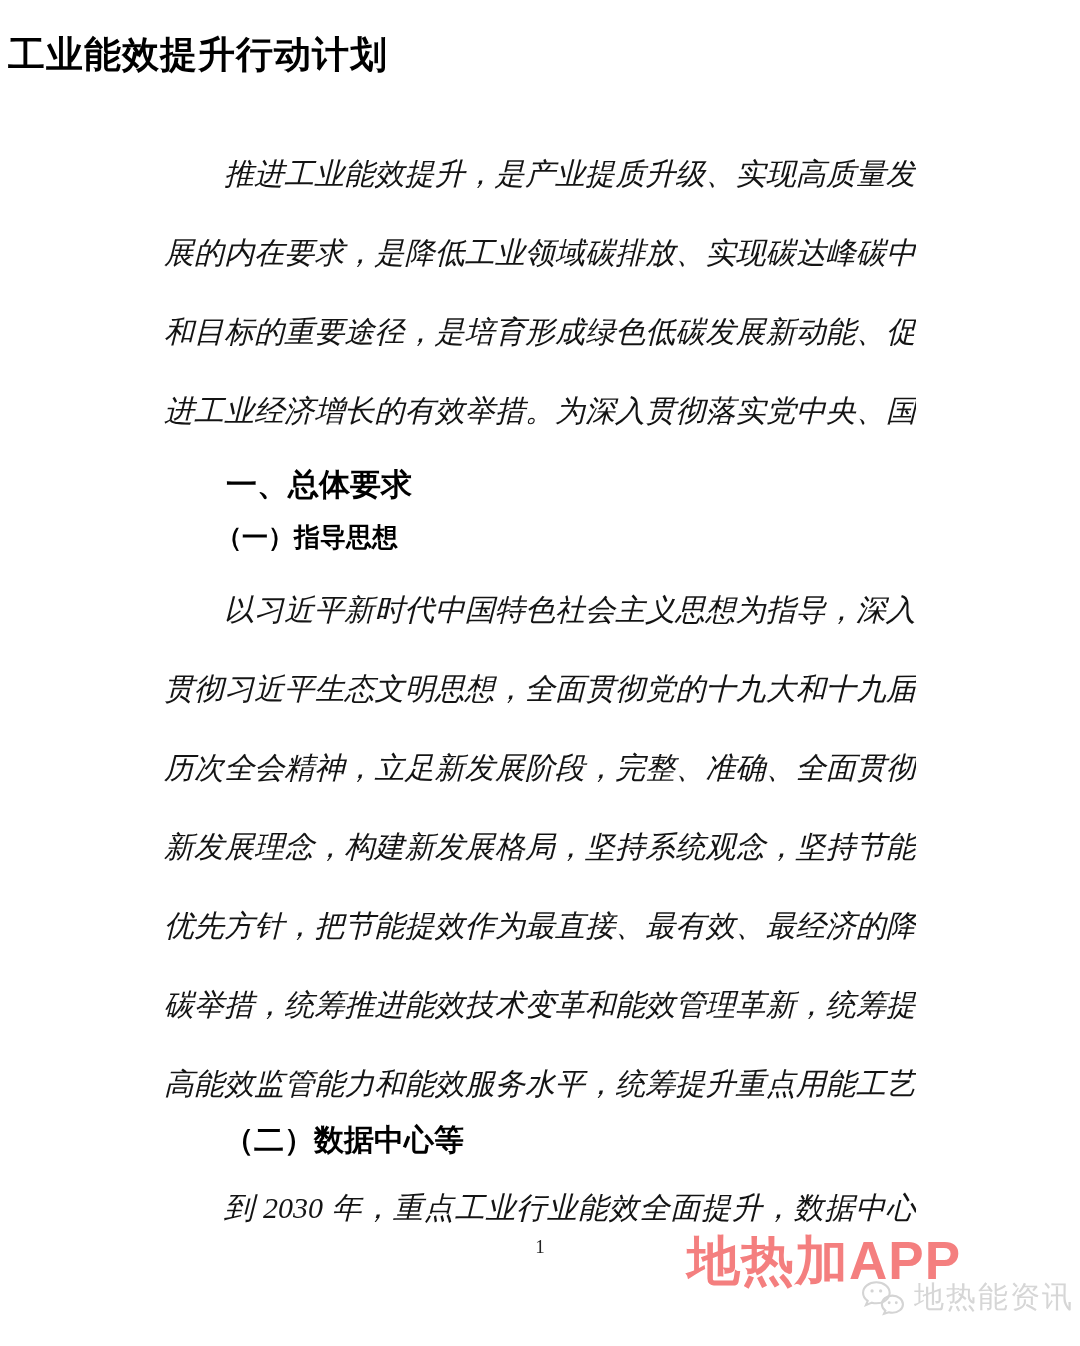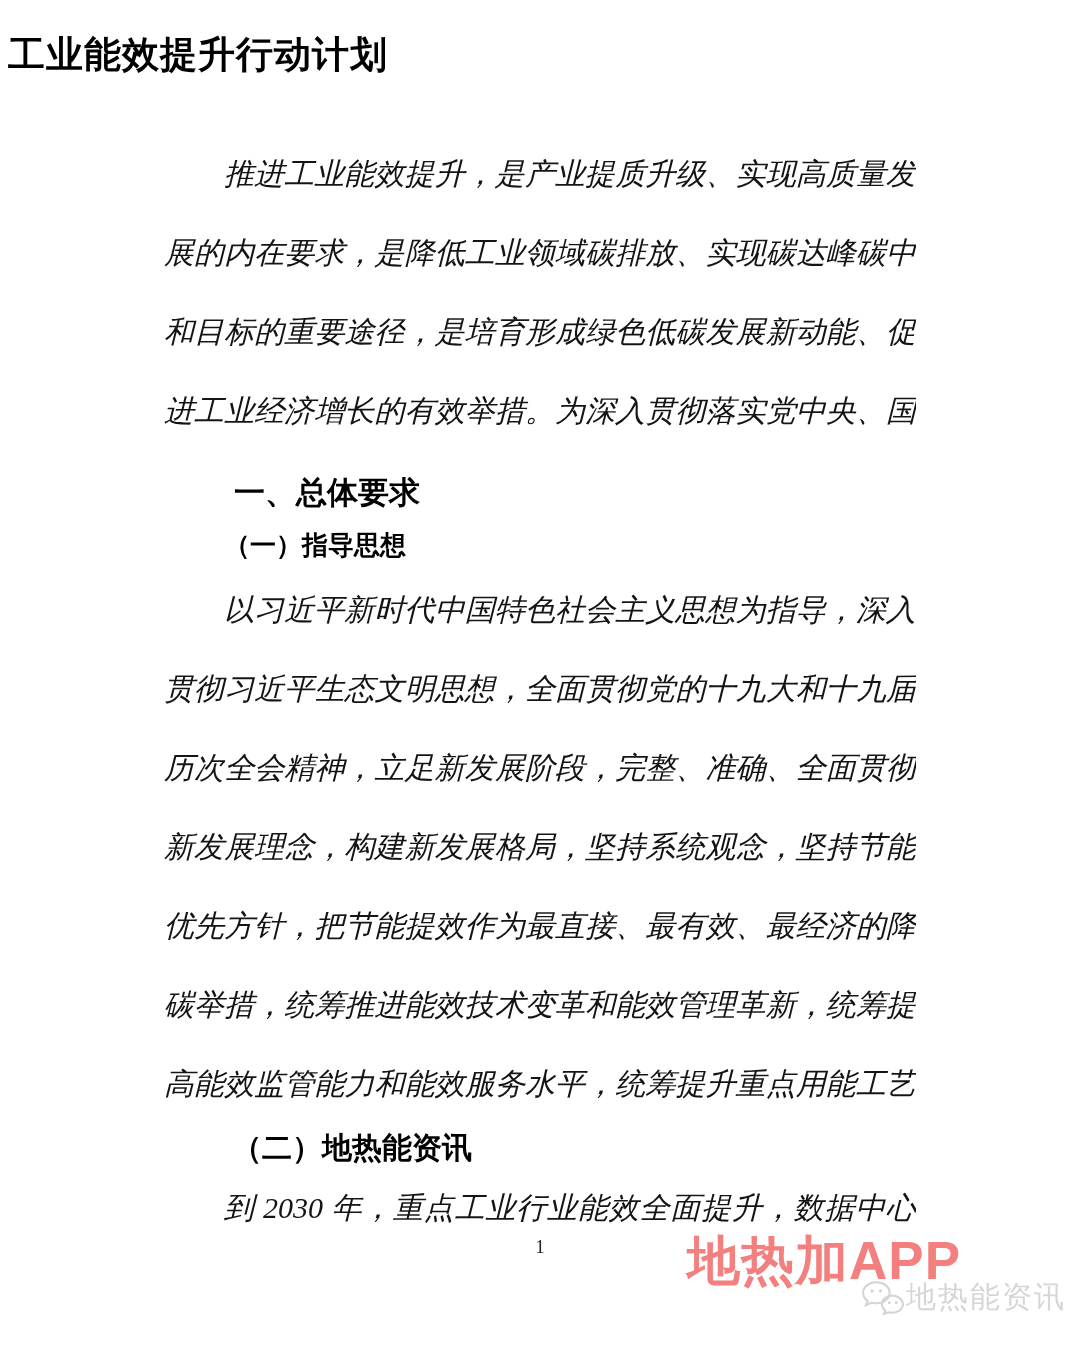--- a/index.html
+++ b/index.html
@@ -43,21 +43,21 @@
     font-style: italic;
   }
   .indent { text-indent: 2em; }
   .para-intro   { top: 134px; height: 329px; overflow: hidden; }
   .para-guide   { top: 570px; height: 547px; overflow: hidden; }
   .para-targets { top: 1168px; height: 55px; overflow: hidden; }
   .heading {
     position: absolute;
     left: 164px;
     width: 752px;
-    margin: 8px;
+    margin: 0;
     font-weight: bold;
     color: #000000;
     text-indent: 2em;
   }
   .h-main {
     top: 467px;
     font-size: 31px;
     line-height: 36px;
     font-family: "Liberation Sans", "DejaVu Sans", sans-serif;
   }
@@ -92,20 +92,21 @@
     letter-spacing: 1px;
     font-family: "Liberation Sans", "DejaVu Sans", sans-serif;
     white-space: nowrap;
   }
   .wm-channel {
     position: absolute;
     left: 860px;
     top: 1277px;
     display: flex;
     align-items: center;
+    gap: 8px;
     white-space: nowrap;
   }
   .wm-channel-label {
     font-size: 30px;
     letter-spacing: 2px;
     font-family: "Liberation Sans", "DejaVu Sans", sans-serif;
     text-shadow: 1px 1px 0 #ffffff;
   }
   .wm-icon { display: inline-block; width: 46px; height: 38px; }
 </style>
@@ -117,21 +118,21 @@
   <h1 class="doc-title">工业能效提升行动计划</h1>
 
   <p class="body-block indent para-intro">推进工业能效提升，是产业提质升级、实现高质量发展的内在要求，是降低工业领域碳排放、实现碳达峰碳中和目标的重要途径，是培育形成绿色低碳发展新动能、促进工业经济增长的有效举措。为深入贯彻落实党中央、国务院重大决策部署，进一步提高工业领域能源利用效率，推动优化能源资源配置，制定本行动计划。</p>
 
   <h2 class="heading h-main">一、总体要求</h2>
 
   <h3 class="heading h-sub1">（一）指导思想</h3>
 
   <p class="body-block indent para-guide">以习近平新时代中国特色社会主义思想为指导，深入贯彻习近平生态文明思想，全面贯彻党的十九大和十九届历次全会精神，立足新发展阶段，完整、准确、全面贯彻新发展理念，构建新发展格局，坚持系统观念，坚持节能优先方针，把节能提效作为最直接、最有效、最经济的降碳举措，统筹推进能效技术变革和能效管理革新，统筹提高能效监管能力和能效服务水平，统筹提升重点用能工艺设备产品效率和全链条综合能效，稳妥有序推动工业节能从局部单体节能向全流程系统节能转变，积极推进用能高效化、低碳化、绿色化，为实现工业碳达峰碳中和目标奠定坚实能效基础。</p>
 
-  <h3 class="heading h-sub2">（二）地热能资讯</h3>
+  <h3 class="heading h-sub2">（二）数据中心等</h3>
 
   <p class="body-block indent para-targets">到 2030 年，重点工业行业能效全面提升，数据中心等</p>
 
   <div class="page-number">1</div>
 
   <div class="wm-app" style="color: rgb(244, 127, 127);">地热加APP</div>
 
   <div class="wm-channel">
     <span class="wm-icon">
       <svg viewBox="0 0 48 40" width="46" height="38" aria-hidden="true">

